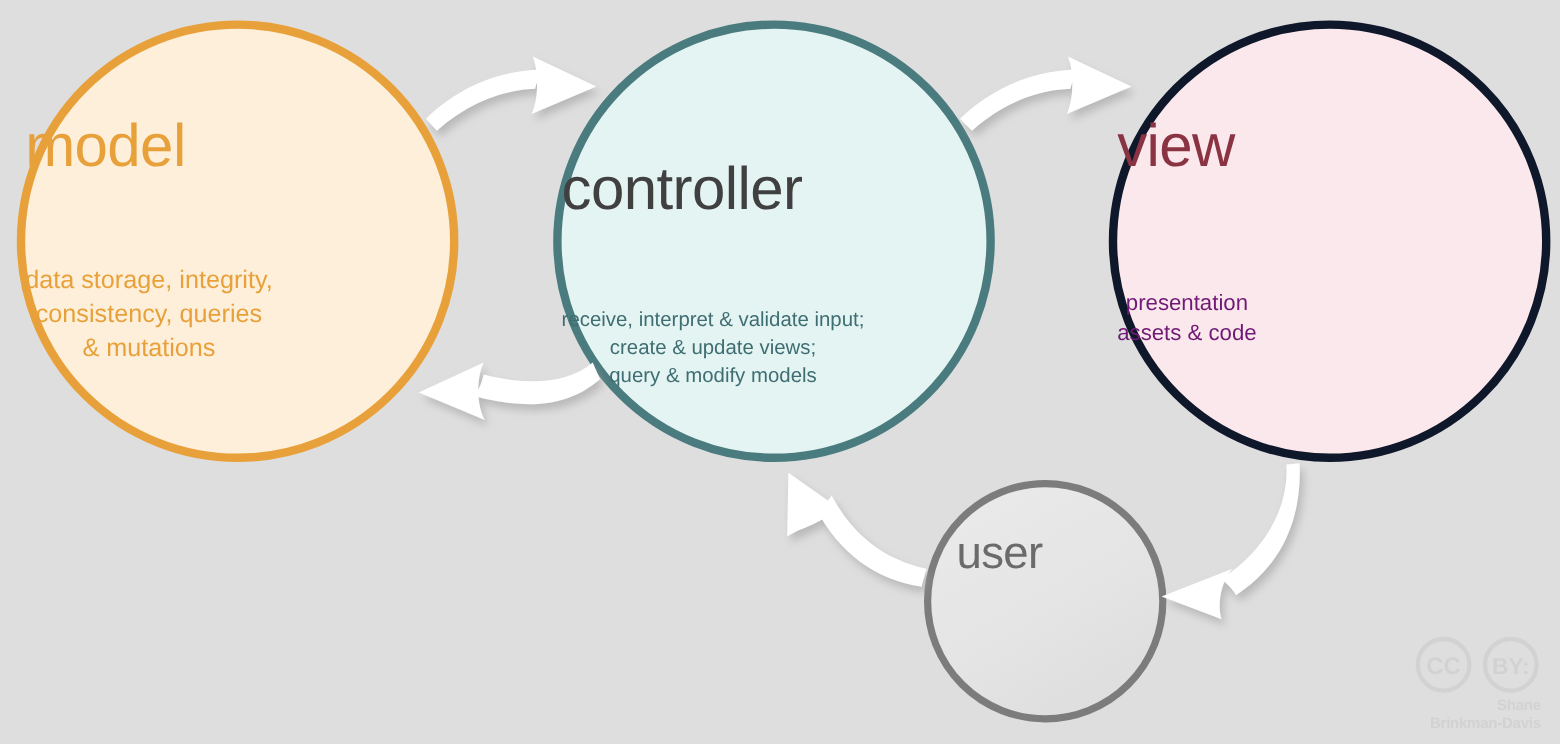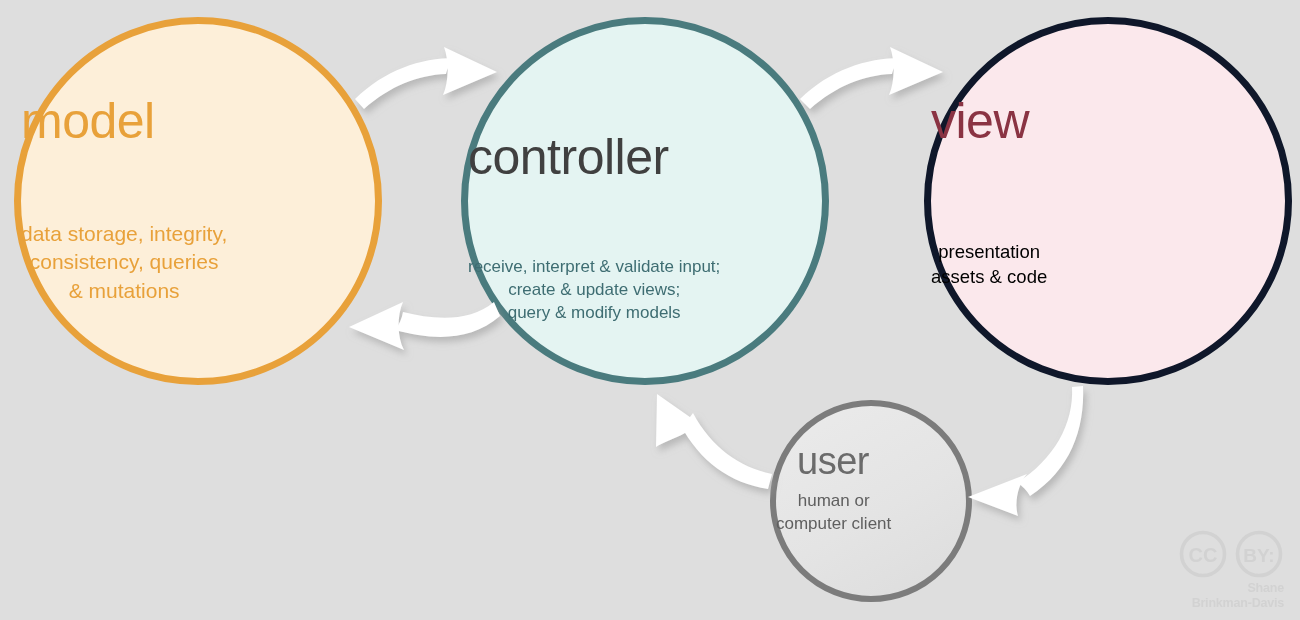--- a/index.html
+++ b/index.html
@@ -83,21 +83,21 @@
     width: 368px; height: 368px;
     background: #fbe8ec;
     border: 7px solid #0f172a;
   }
   #node-view .title {
     color: #8a3343;
     font-size: 50px;
     margin-top: 72px;
   }
   #node-view .desc {
-    color: #000000;
+    color: #701a75;
     font-size: 18.5px;
     margin-top: 94px;
   }
 
   
   #node-user {
     left: 770px; top: 400px;
     width: 202px; height: 202px;
     background: linear-gradient(150deg, #ebebeb 0%, #e4e4e4 55%, #dcdcdc 100%);
     border: 6px solid #7c7c7c;
@@ -222,22 +222,20 @@
   </div>
 
   <div class="node" id="node-view">
     <div class="title">view</div>
     <div class="desc">presentation
 assets &amp; code</div>
   </div>
 
   <div class="node" id="node-user">
     <div class="title">user</div>
-    <div class="desc">human or
-computer client</div>
   </div>
 
   <div id="cc-badge">
     <div class="marks">
       <svg width="50" height="50" viewBox="0 0 50 50">
         <circle cx="25" cy="25" r="21.5" fill="none" stroke="#d2d2d2" stroke-width="3.6"></circle>
         <text x="25" y="33" text-anchor="middle" font-family="'Liberation Sans', sans-serif" font-size="20" font-weight="bold" fill="#d2d2d2">CC</text>
       </svg>
       <svg width="50" height="50" viewBox="0 0 50 50">
         <circle cx="25" cy="25" r="21.5" fill="none" stroke="#d2d2d2" stroke-width="3.6"></circle>

